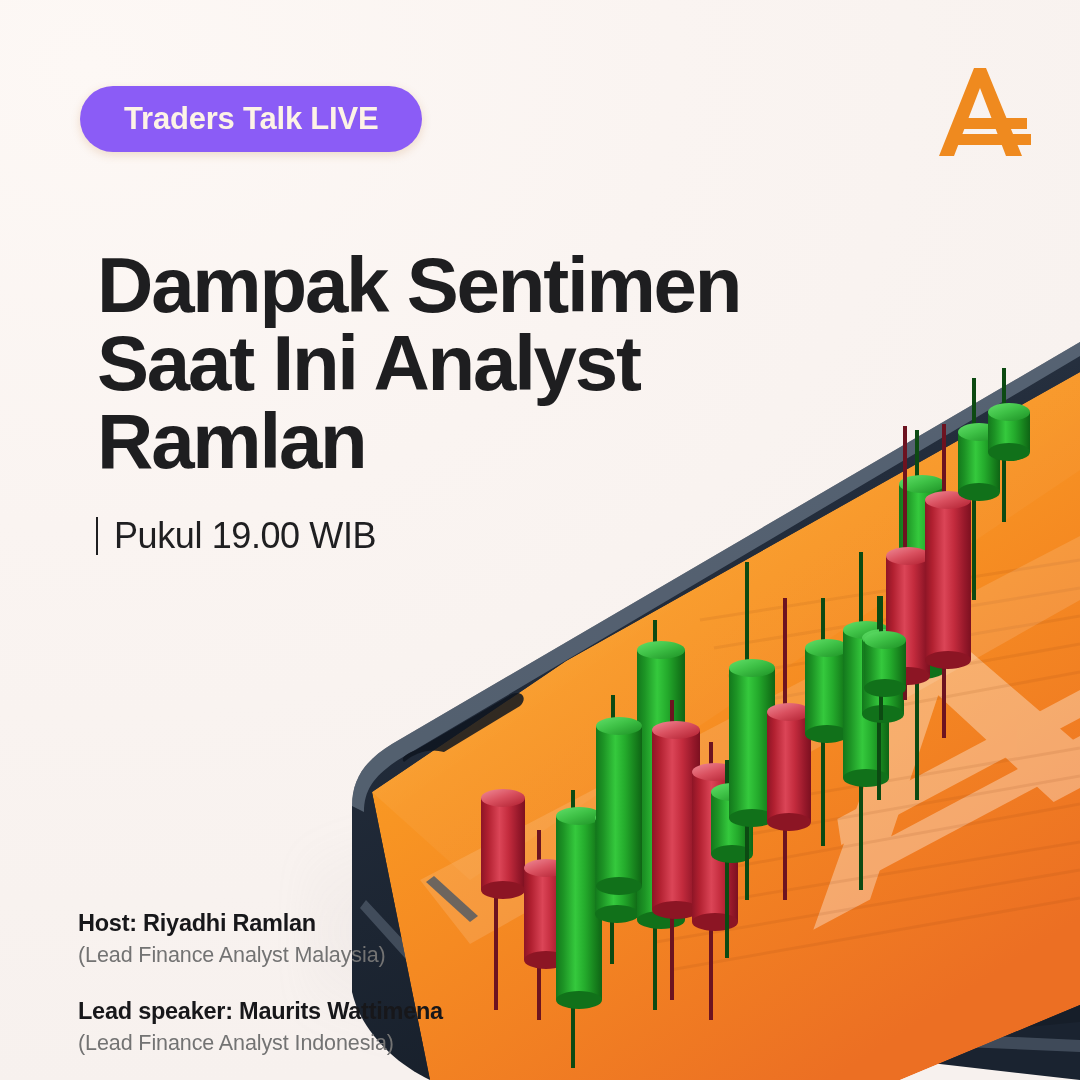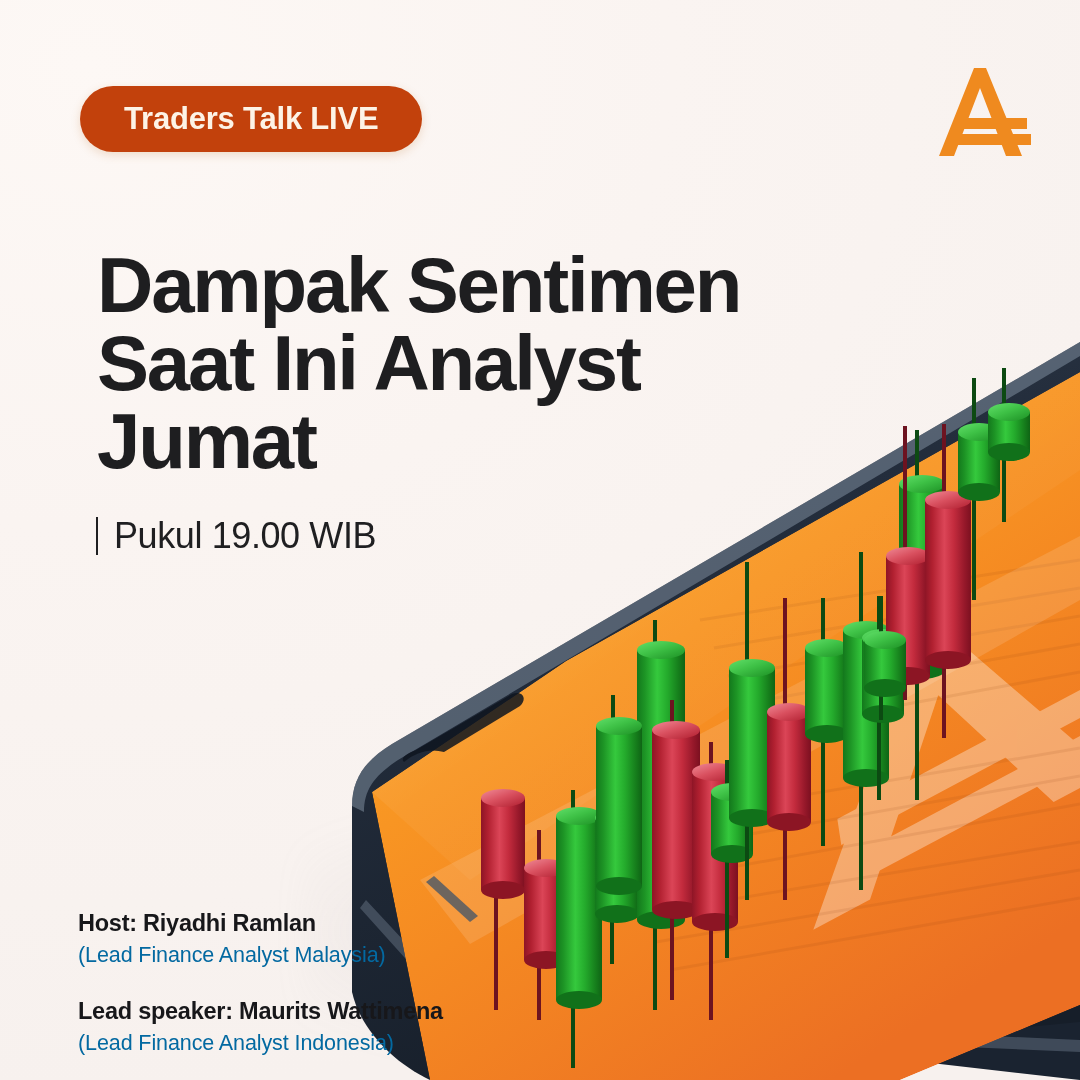--- a/index.html
+++ b/index.html
@@ -42,21 +42,21 @@
   .badge {
     position: absolute;
     left: 80px;
     top: 86px;
     height: 66px;
     padding: 0 44px;
     display: flex;
     align-items: center;
     justify-content: center;
     border-radius: 34px;
-    background: #c2410c;
+    background: #8b5cf6;
     box-shadow: 0 3px 10px rgba(190,120,50,0.22);
   }
   .badge-text {
     font-size: 31px;
     font-weight: 700;
     letter-spacing: -0.2px;
     color: #fdf3e6;
     white-space: nowrap;
   }
 
@@ -109,21 +109,21 @@
   .credit-block { margin-bottom: 26px; }
   .credit-name {
     color: #17171a;
     font-size: 23.5px;
     font-weight: 700;
     letter-spacing: -0.25px;
     white-space: nowrap;
     line-height: 1.32;
   }
   .credit-role {
-    color: #0369a1;
+    color: #737373;
     font-size: 21.5px;
     font-weight: 400;
     letter-spacing: -0.1px;
     white-space: nowrap;
     line-height: 1.35;
     margin-top: 2px;
   }
 
   
   .illustration {
@@ -401,21 +401,21 @@
     <g fill="#ef8a1f">
       <path d="M 38 6 L 50 6 L 86 94 L 70 94 L 44 26 L 18 94 L 3 94 Z"></path>
       <rect x="21" y="56" width="70" height="11"></rect>
       <rect x="17" y="72" width="78" height="11"></rect>
     </g>
   </svg>
 
   <h1 class="headline">
     <span class="hl-line">Dampak Sentimen</span>
     <span class="hl-line">Saat Ini Analyst</span>
-    <span class="hl-line">Jumat</span>
+    <span class="hl-line">Ramlan</span>
   </h1>
 
   <div class="dateline">
     <span class="sep"></span>
     <span>Pukul 19.00 WIB</span>
   </div>
 
   <div class="credits">
     <div class="credit-block">
       <div class="credit-name">Host: Riyadhi Ramlan</div>

